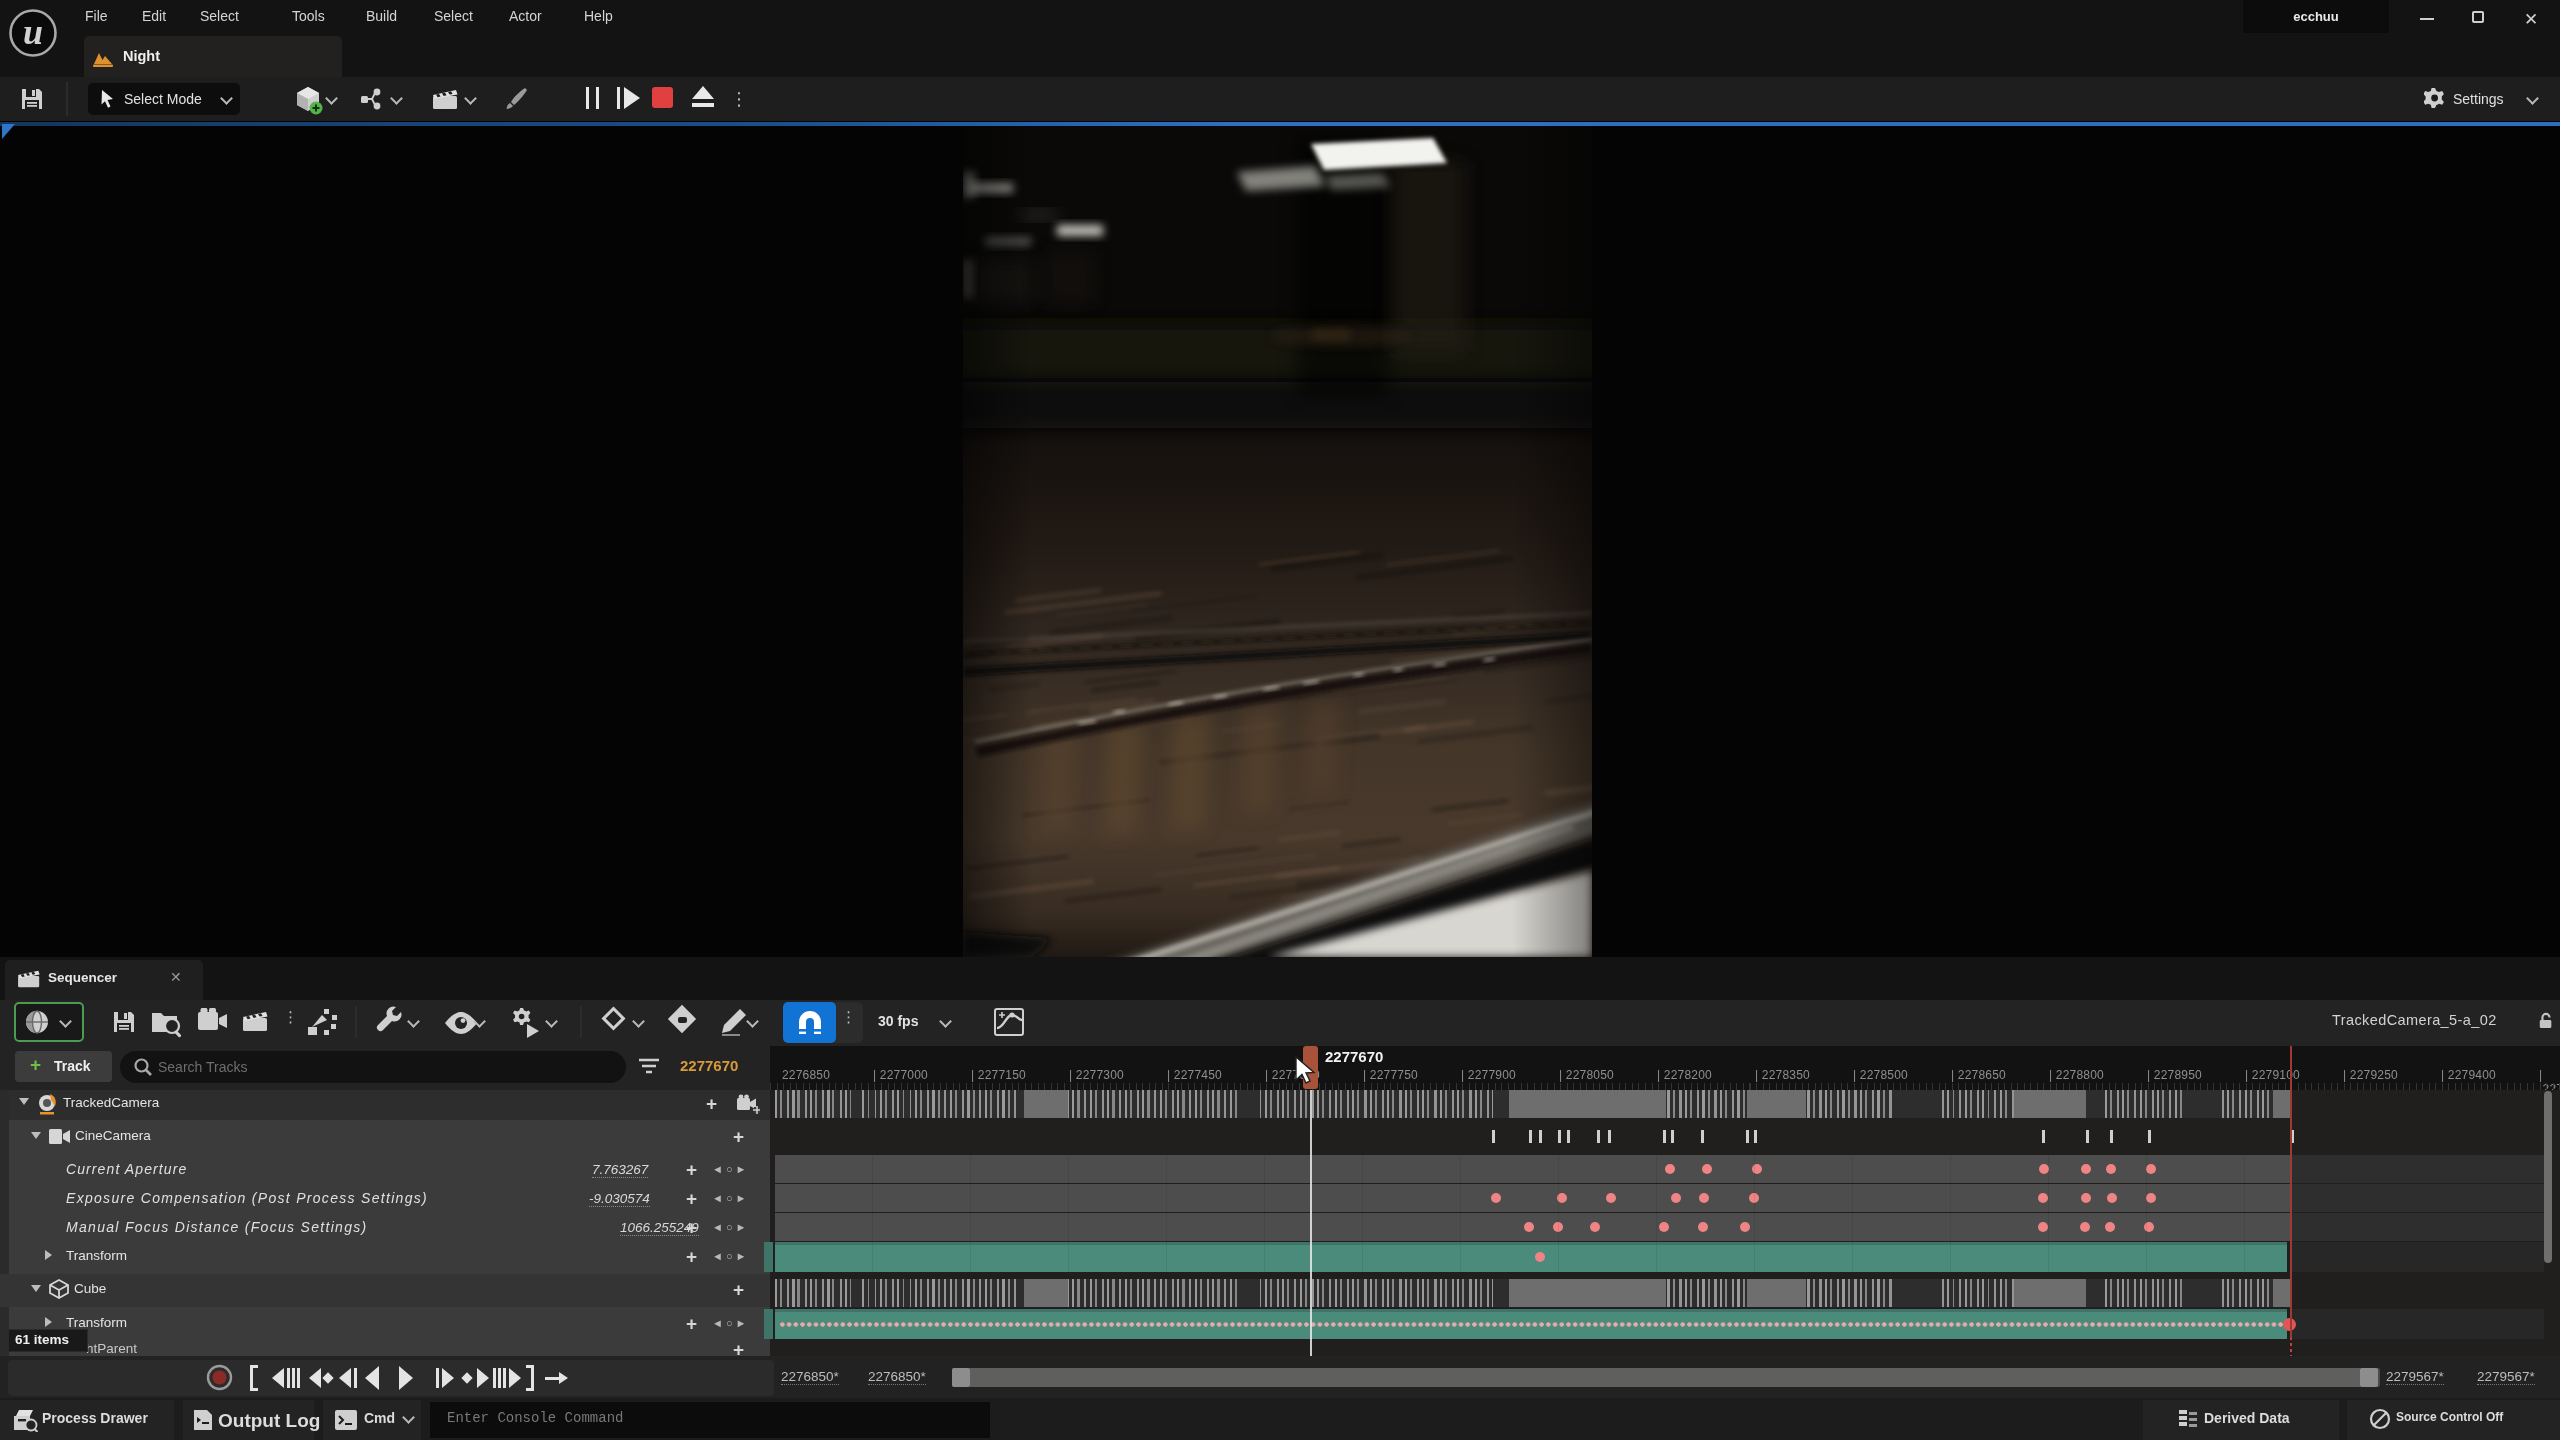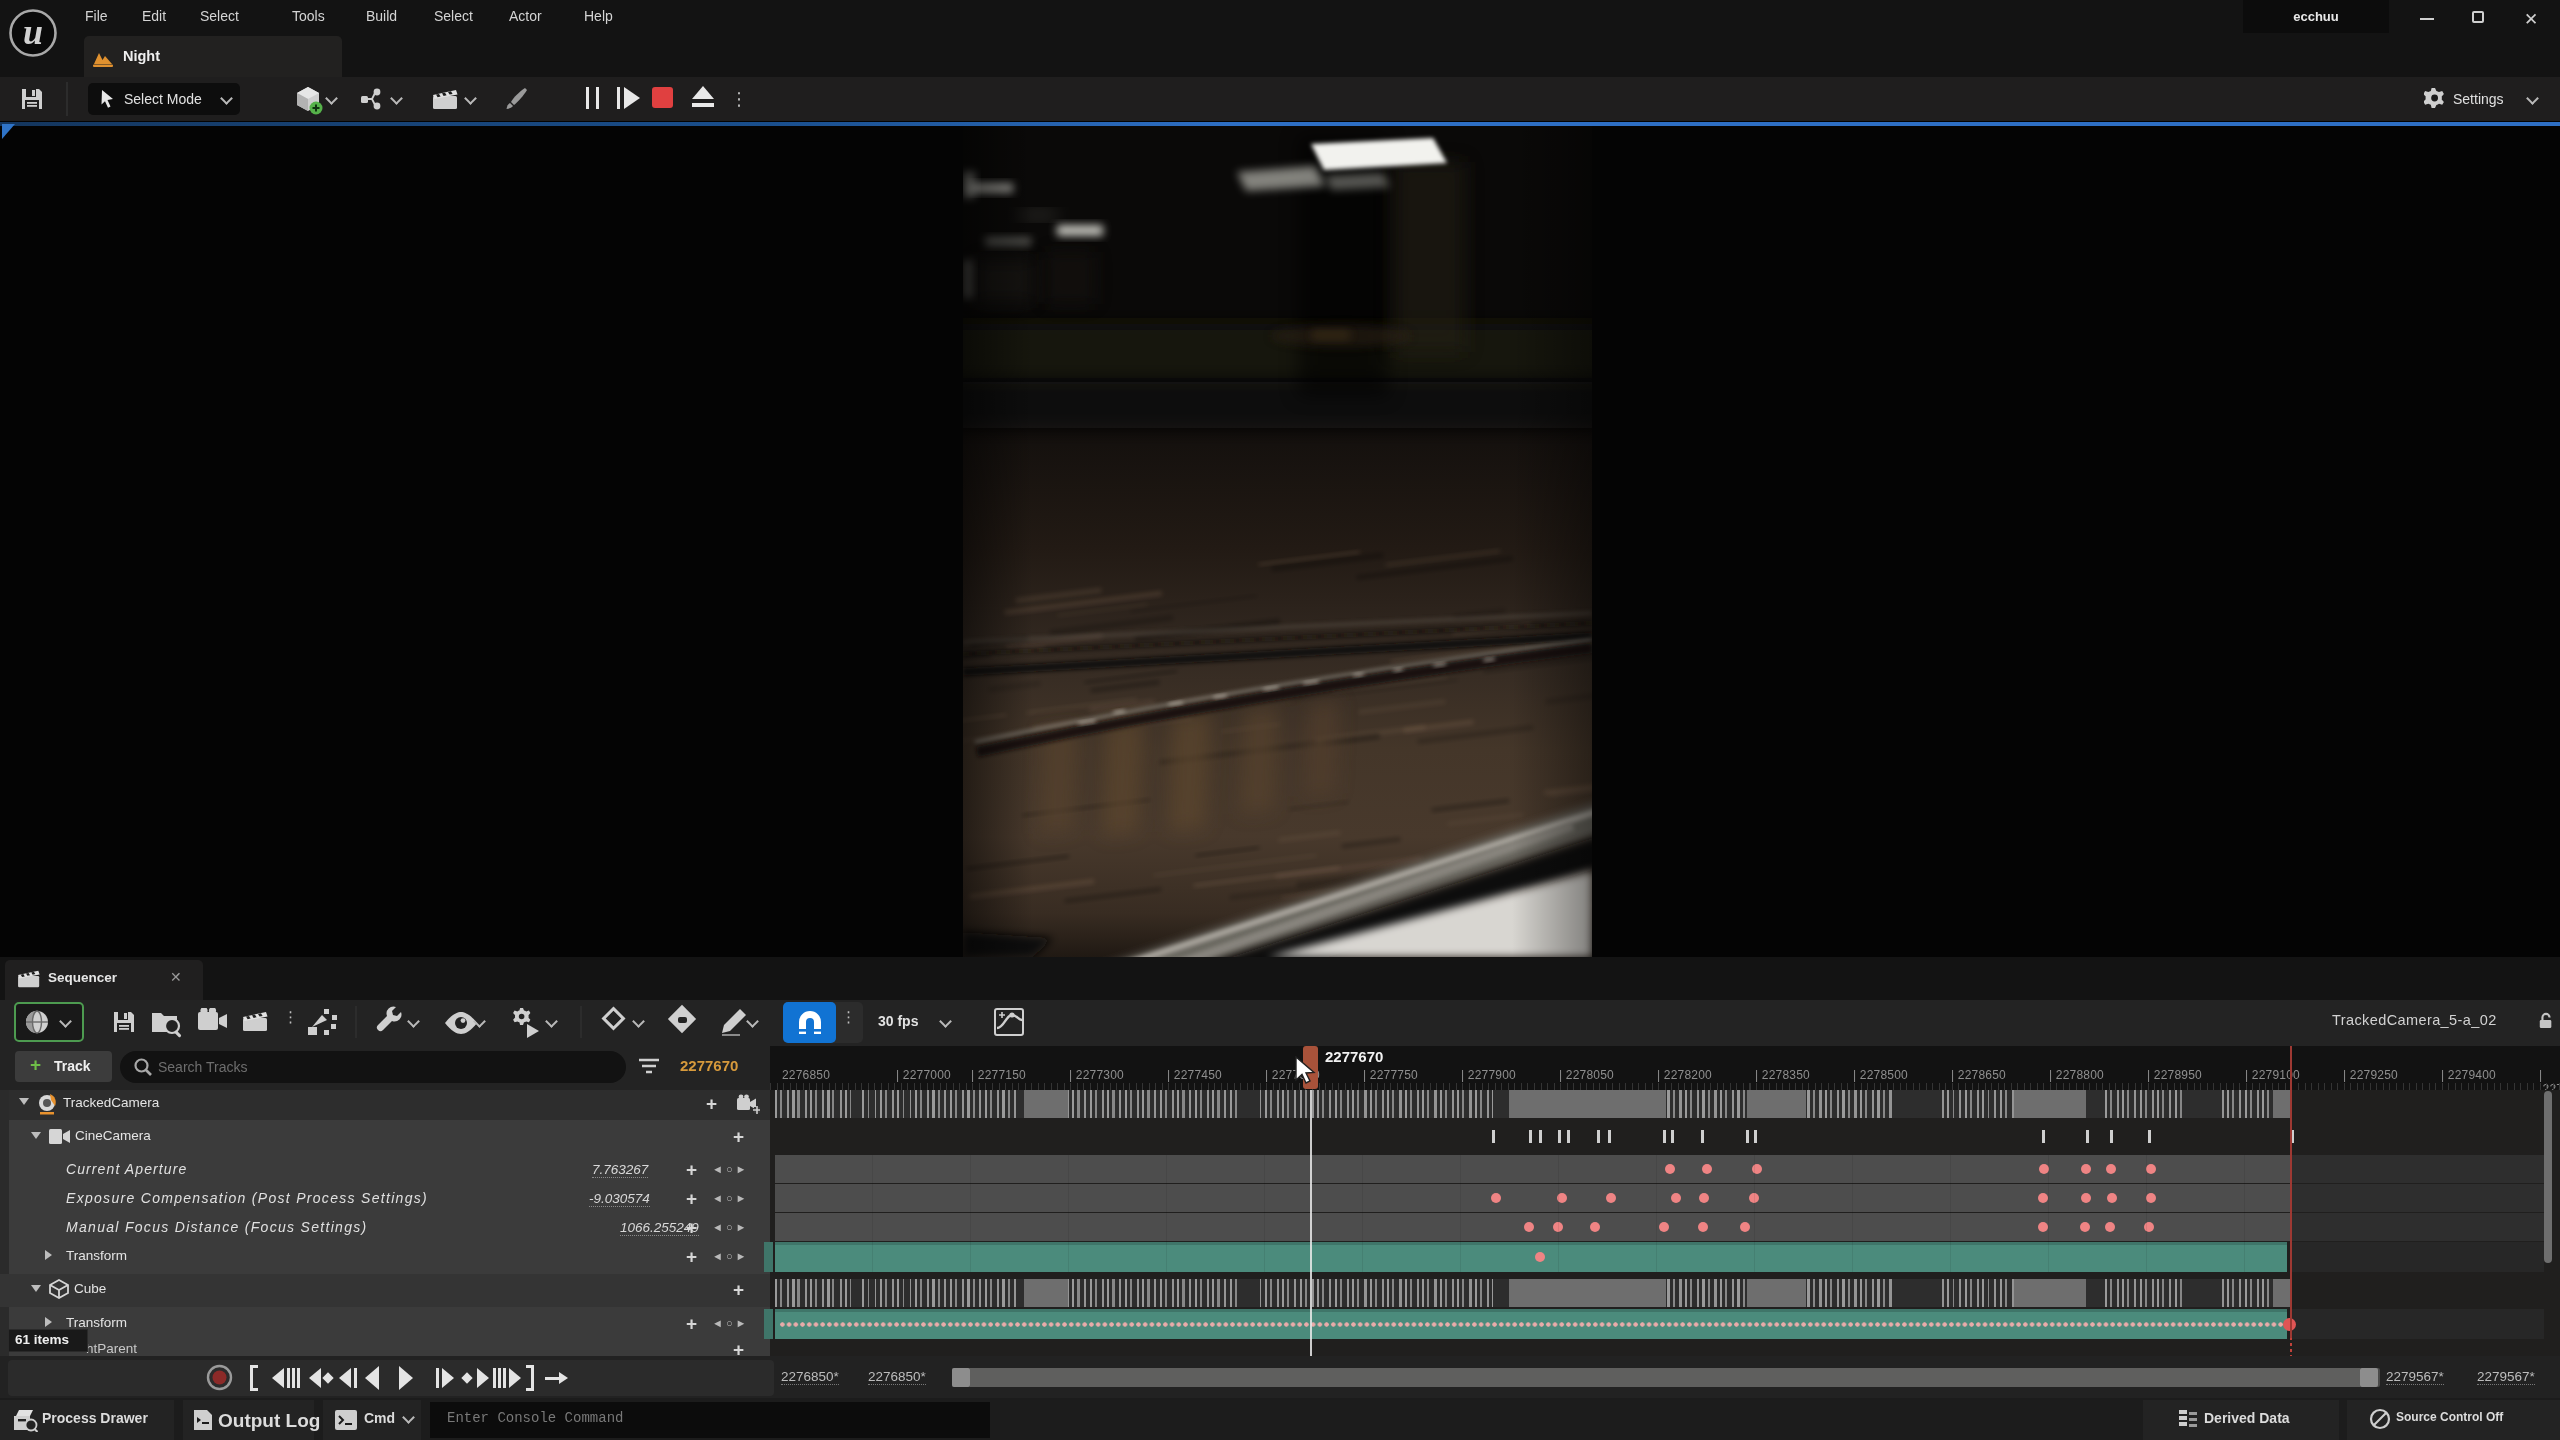--- a/index.html
+++ b/index.html
@@ -398,21 +398,21 @@
  <path d="M13 13 L18 18" stroke="#a8a8a8" stroke-width="2.6"></path>
 </svg>
 <span class="a" style="left:158px;top:1059px;color:#6e6e6e;font-size:14px">Search Tracks</span>
 <svg class="a" style="left:638px;top:1058px" width="22" height="18" viewBox="0 0 22 18">
  <path d="M1 2 h20 M4 8 h14 M8 14 h6" stroke="#cfcfcf" stroke-width="2.4"></path>
 </svg>
 <span class="a" style="left:680px;top:1057px;color:#d79a3c;font-size:15px;font-weight:700">2277670</span>
 
 <div class="a" style="left:770px;top:1046px;width:1790px;height:44px;background:#121212"></div>
 <span class="rl" style="left:782px">2276850</span>
-    <span class="rl" style="left:896px">|&nbsp;2277000</span>
+    <span class="rl" style="left:873px">|&nbsp;2277000</span>
     <span class="rl" style="left:971px">|&nbsp;2277150</span>
     <span class="rl" style="left:1069px">|&nbsp;2277300</span>
     <span class="rl" style="left:1167px">|&nbsp;2277450</span>
     <span class="rl" style="left:1265px">|&nbsp;2277600</span>
     <span class="rl" style="left:1363px">|&nbsp;2277750</span>
     <span class="rl" style="left:1461px">|&nbsp;2277900</span>
     <span class="rl" style="left:1559px">|&nbsp;2278050</span>
     <span class="rl" style="left:1657px">|&nbsp;2278200</span>
     <span class="rl" style="left:1755px">|&nbsp;2278350</span>
     <span class="rl" style="left:1853px">|&nbsp;2278500</span>

